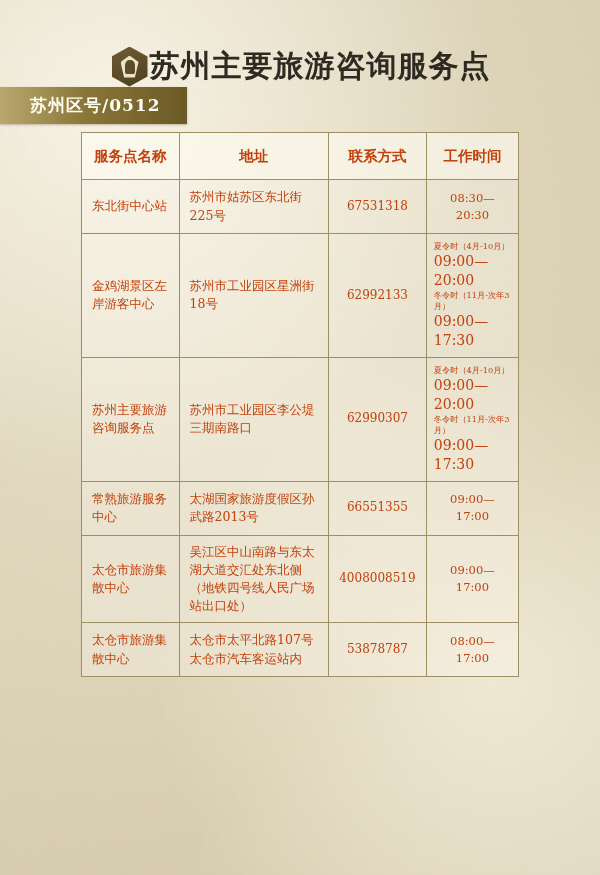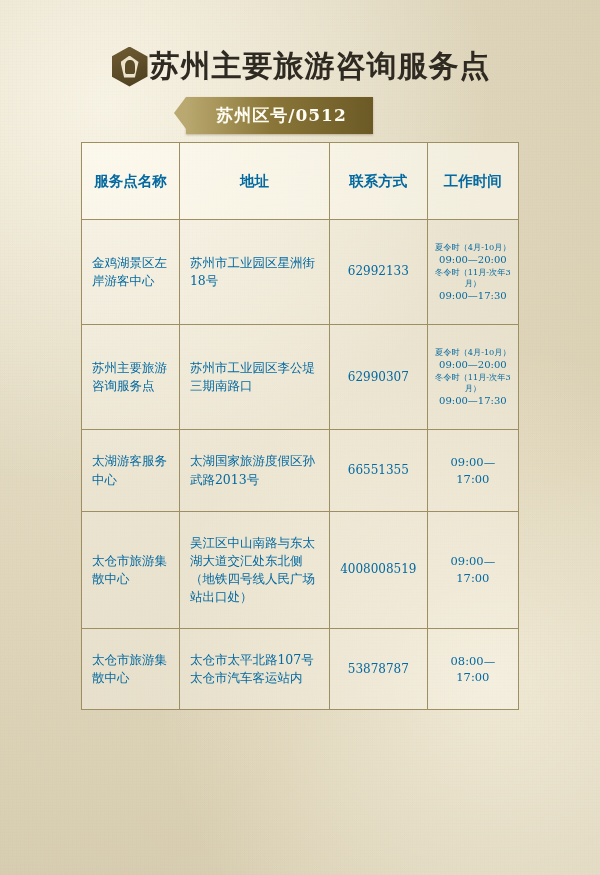--- a/index.html
+++ b/index.html
@@ -82,24 +82,22 @@
     font-weight: bold;
     color: #2e2a22;
     letter-spacing: 1px;
     font-family: "DejaVu Serif", "Liberation Serif", serif;
     white-space: nowrap;
   }
 
   
   .ribbon-wrap {
     display: flex;
-    justify-content: center;
+    justify-content: flex-start;
     padding-right: 85px;
-    margin-top: 10px;
-    padding-left: 44px;
   }
   .ribbon {
     background: linear-gradient(90deg, #b9a86f 0%, #8a7638 45%, #6c5a26 100%);
     color: #fffdf4;
     font-size: 17px;
     font-weight: bold;
     padding: 7px 26px 7px 30px;
     letter-spacing: 1px;
     position: relative;
     box-shadow: 0 1px 2px rgba(90,75,40,0.35);
@@ -120,22 +118,22 @@
     margin: 8px auto 0 auto;
     width: 438px;
   }
   table {
     border-collapse: collapse;
     width: 100%;
     background: rgba(255,253,246,0.32);
   }
   th, td {
     border: 1px solid #9d8e63;
-    padding: 22px 7px;
-    color: #0369a1;
+    padding: 7px 7px;
+    color: #c2410c;
     vertical-align: middle;
   }
   thead th {
     font-size: 14.5px;
     font-weight: bold;
     text-align: center;
     height: 32px;
     background: rgba(255,252,242,0.45);
     font-family: "DejaVu Serif", "Liberation Serif", serif;
   }
@@ -163,25 +161,25 @@
     width: 84px;
     text-align: center;
     font-size: 11.5px;
   }
   tbody tr {
     height: 54px;
   }
   .hours-multi {
     font-size: 8.2px;
     line-height: 1.35;
-    text-align: center;
+    text-align: left;
     letter-spacing: 0;
   }
   .hours-multi .big {
-    font-size: 10px;
+    font-size: 14px;
   }
 </style>
 </head>
 <body>
 
 <div class="page">
   <div class="grain"></div>
 </div>
 
 <div class="content">
@@ -204,20 +202,26 @@
       <thead>
         <tr>
           <th>服务点名称</th>
           <th>地址</th>
           <th>联系方式</th>
           <th>工作时间</th>
         </tr>
       </thead>
       <tbody id="tbody">
           <tr>
+            <td class="name">东北街中心站</td>
+            <td class="addr">苏州市姑苏区东北街225号</td>
+            <td class="phone">67531318</td>
+            <td class="hours">08:30—20:30</td>
+          </tr>
+          <tr>
             <td class="name">金鸡湖景区左岸游客中心</td>
             <td class="addr">苏州市工业园区星洲街18号</td>
             <td class="phone">62992133</td>
             <td class="hours">
               <div class="hours-multi">
                 <div>夏令时（4月-10月）</div>
                 <div class="big">09:00—20:00</div>
                 <div>冬令时（11月-次年3月）</div>
                 <div class="big">09:00—17:30</div>
               </div>
@@ -230,21 +234,21 @@
             <td class="hours">
               <div class="hours-multi">
                 <div>夏令时（4月-10月）</div>
                 <div class="big">09:00—20:00</div>
                 <div>冬令时（11月-次年3月）</div>
                 <div class="big">09:00—17:30</div>
               </div>
             </td>
           </tr>
           <tr>
-            <td class="name">太湖游客服务中心</td>
+            <td class="name">常熟旅游服务中心</td>
             <td class="addr">太湖国家旅游度假区孙武路2013号</td>
             <td class="phone">66551355</td>
             <td class="hours">09:00—17:00</td>
           </tr>
           <tr>
             <td class="name">太仓市旅游集散中心</td>
             <td class="addr">吴江区中山南路与东太湖大道交汇处东北侧（地铁四号线人民广场站出口处）</td>
             <td class="phone">4008008519</td>
             <td class="hours">09:00—17:00</td>
           </tr>

